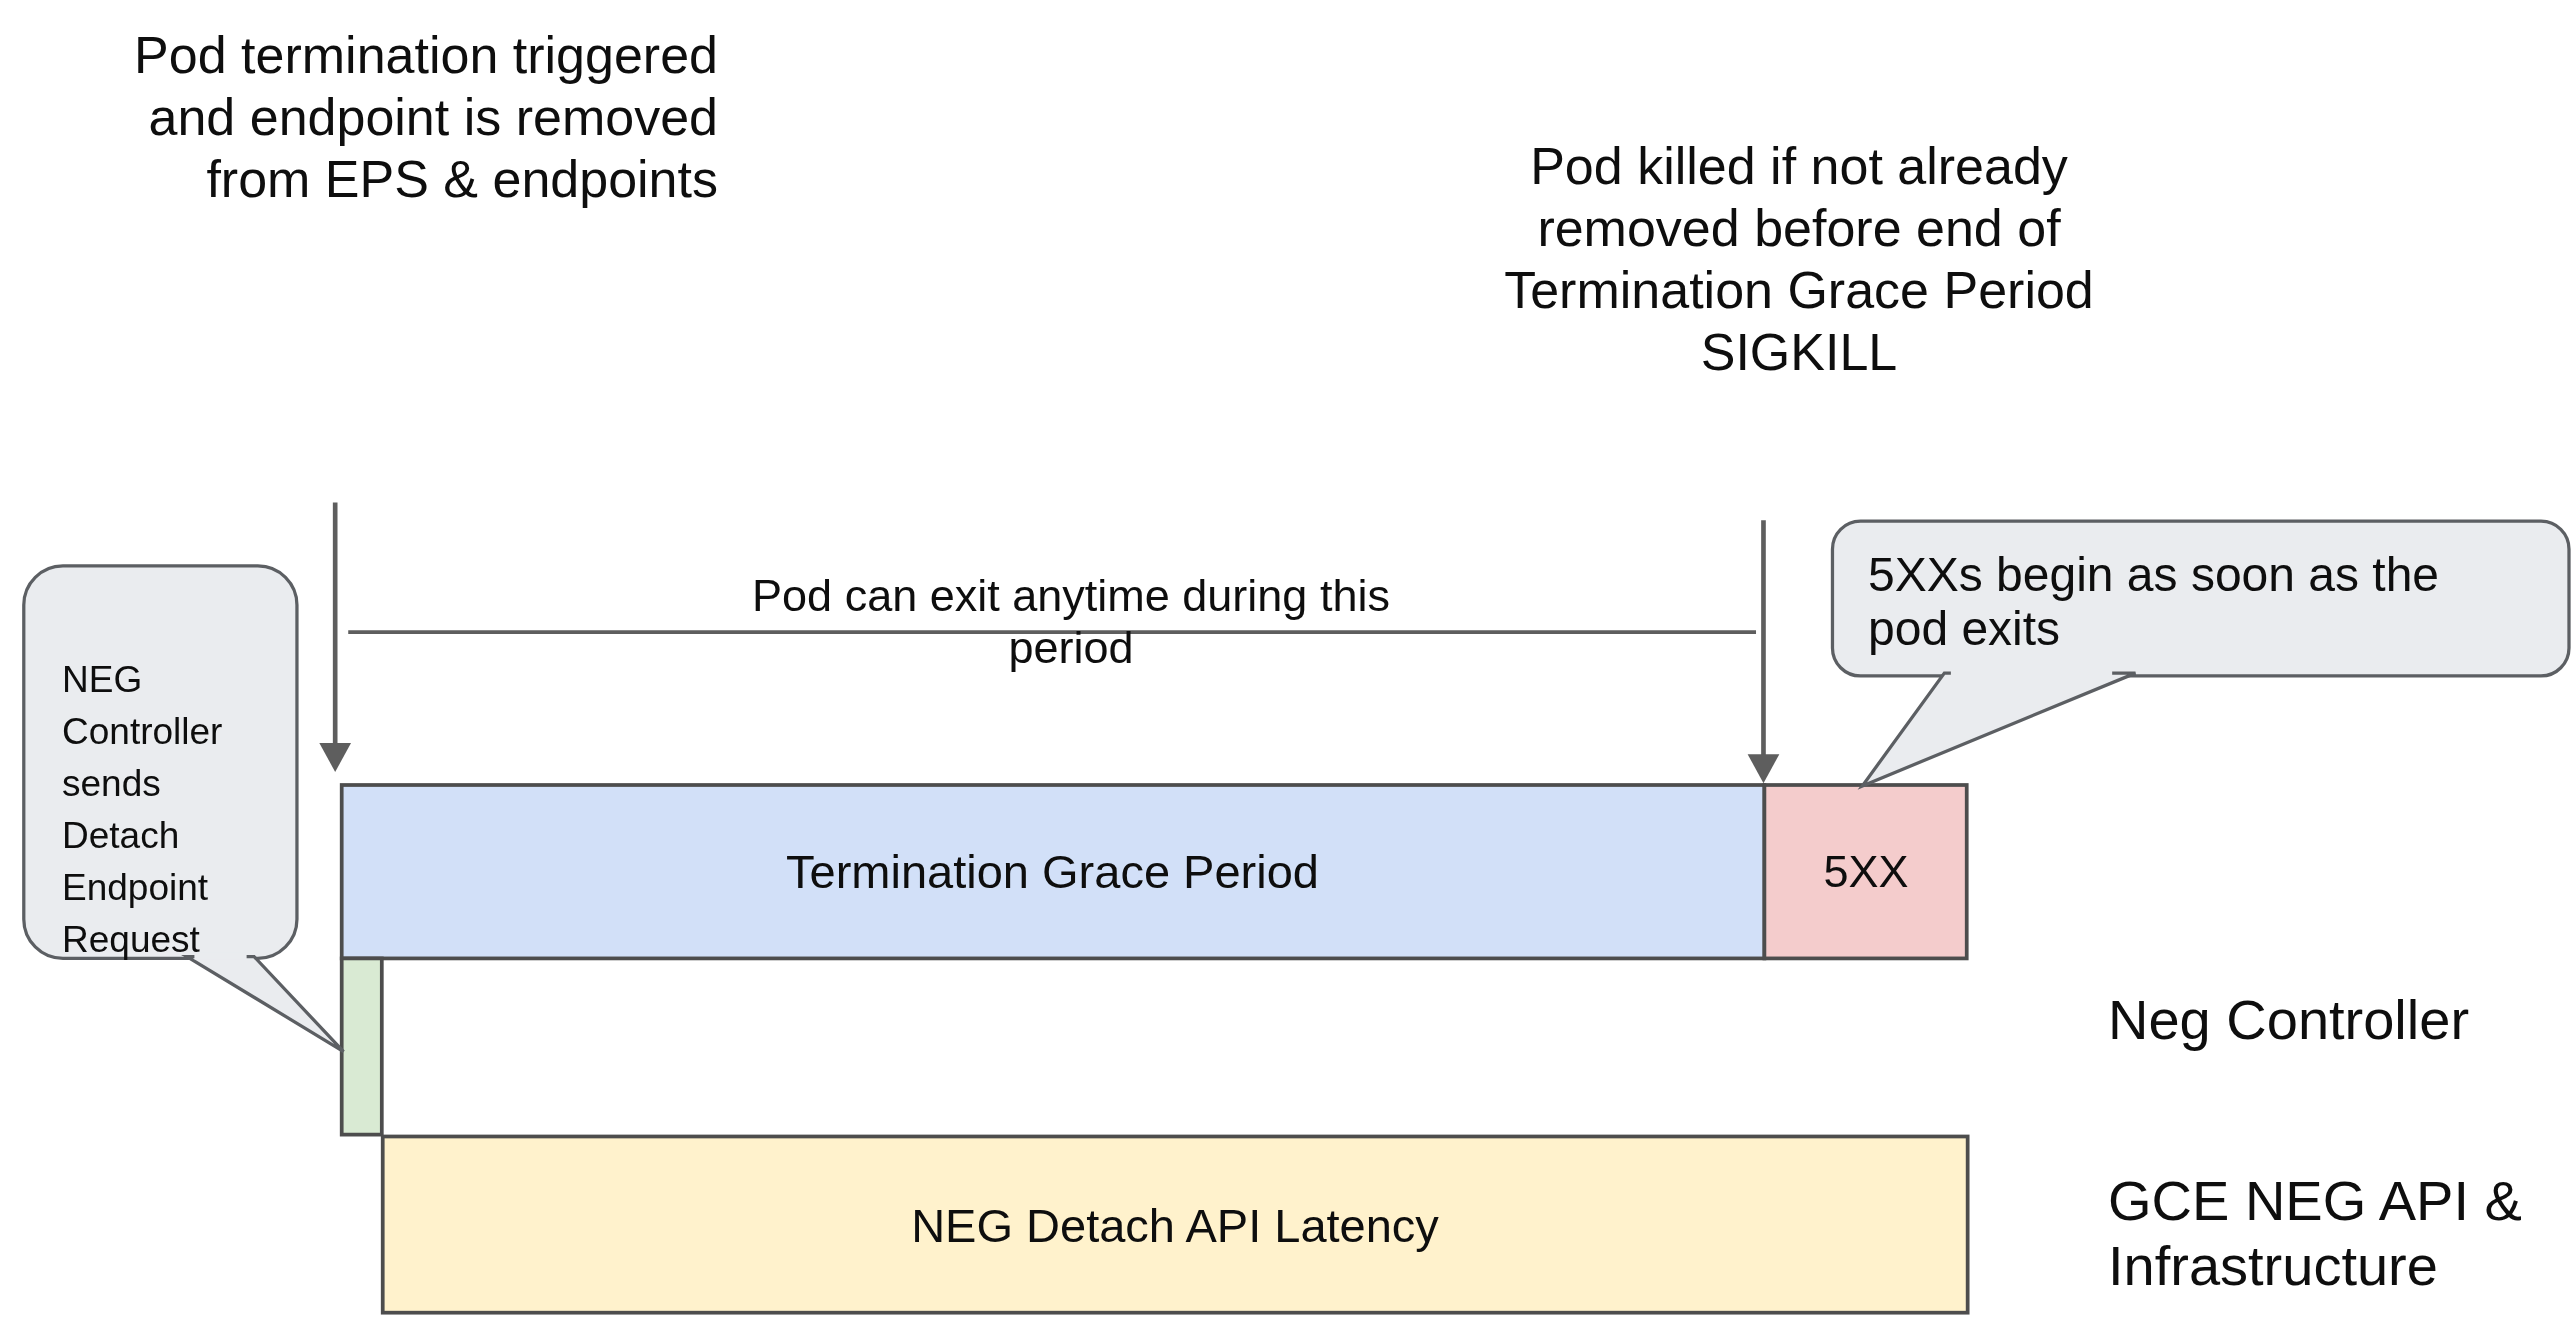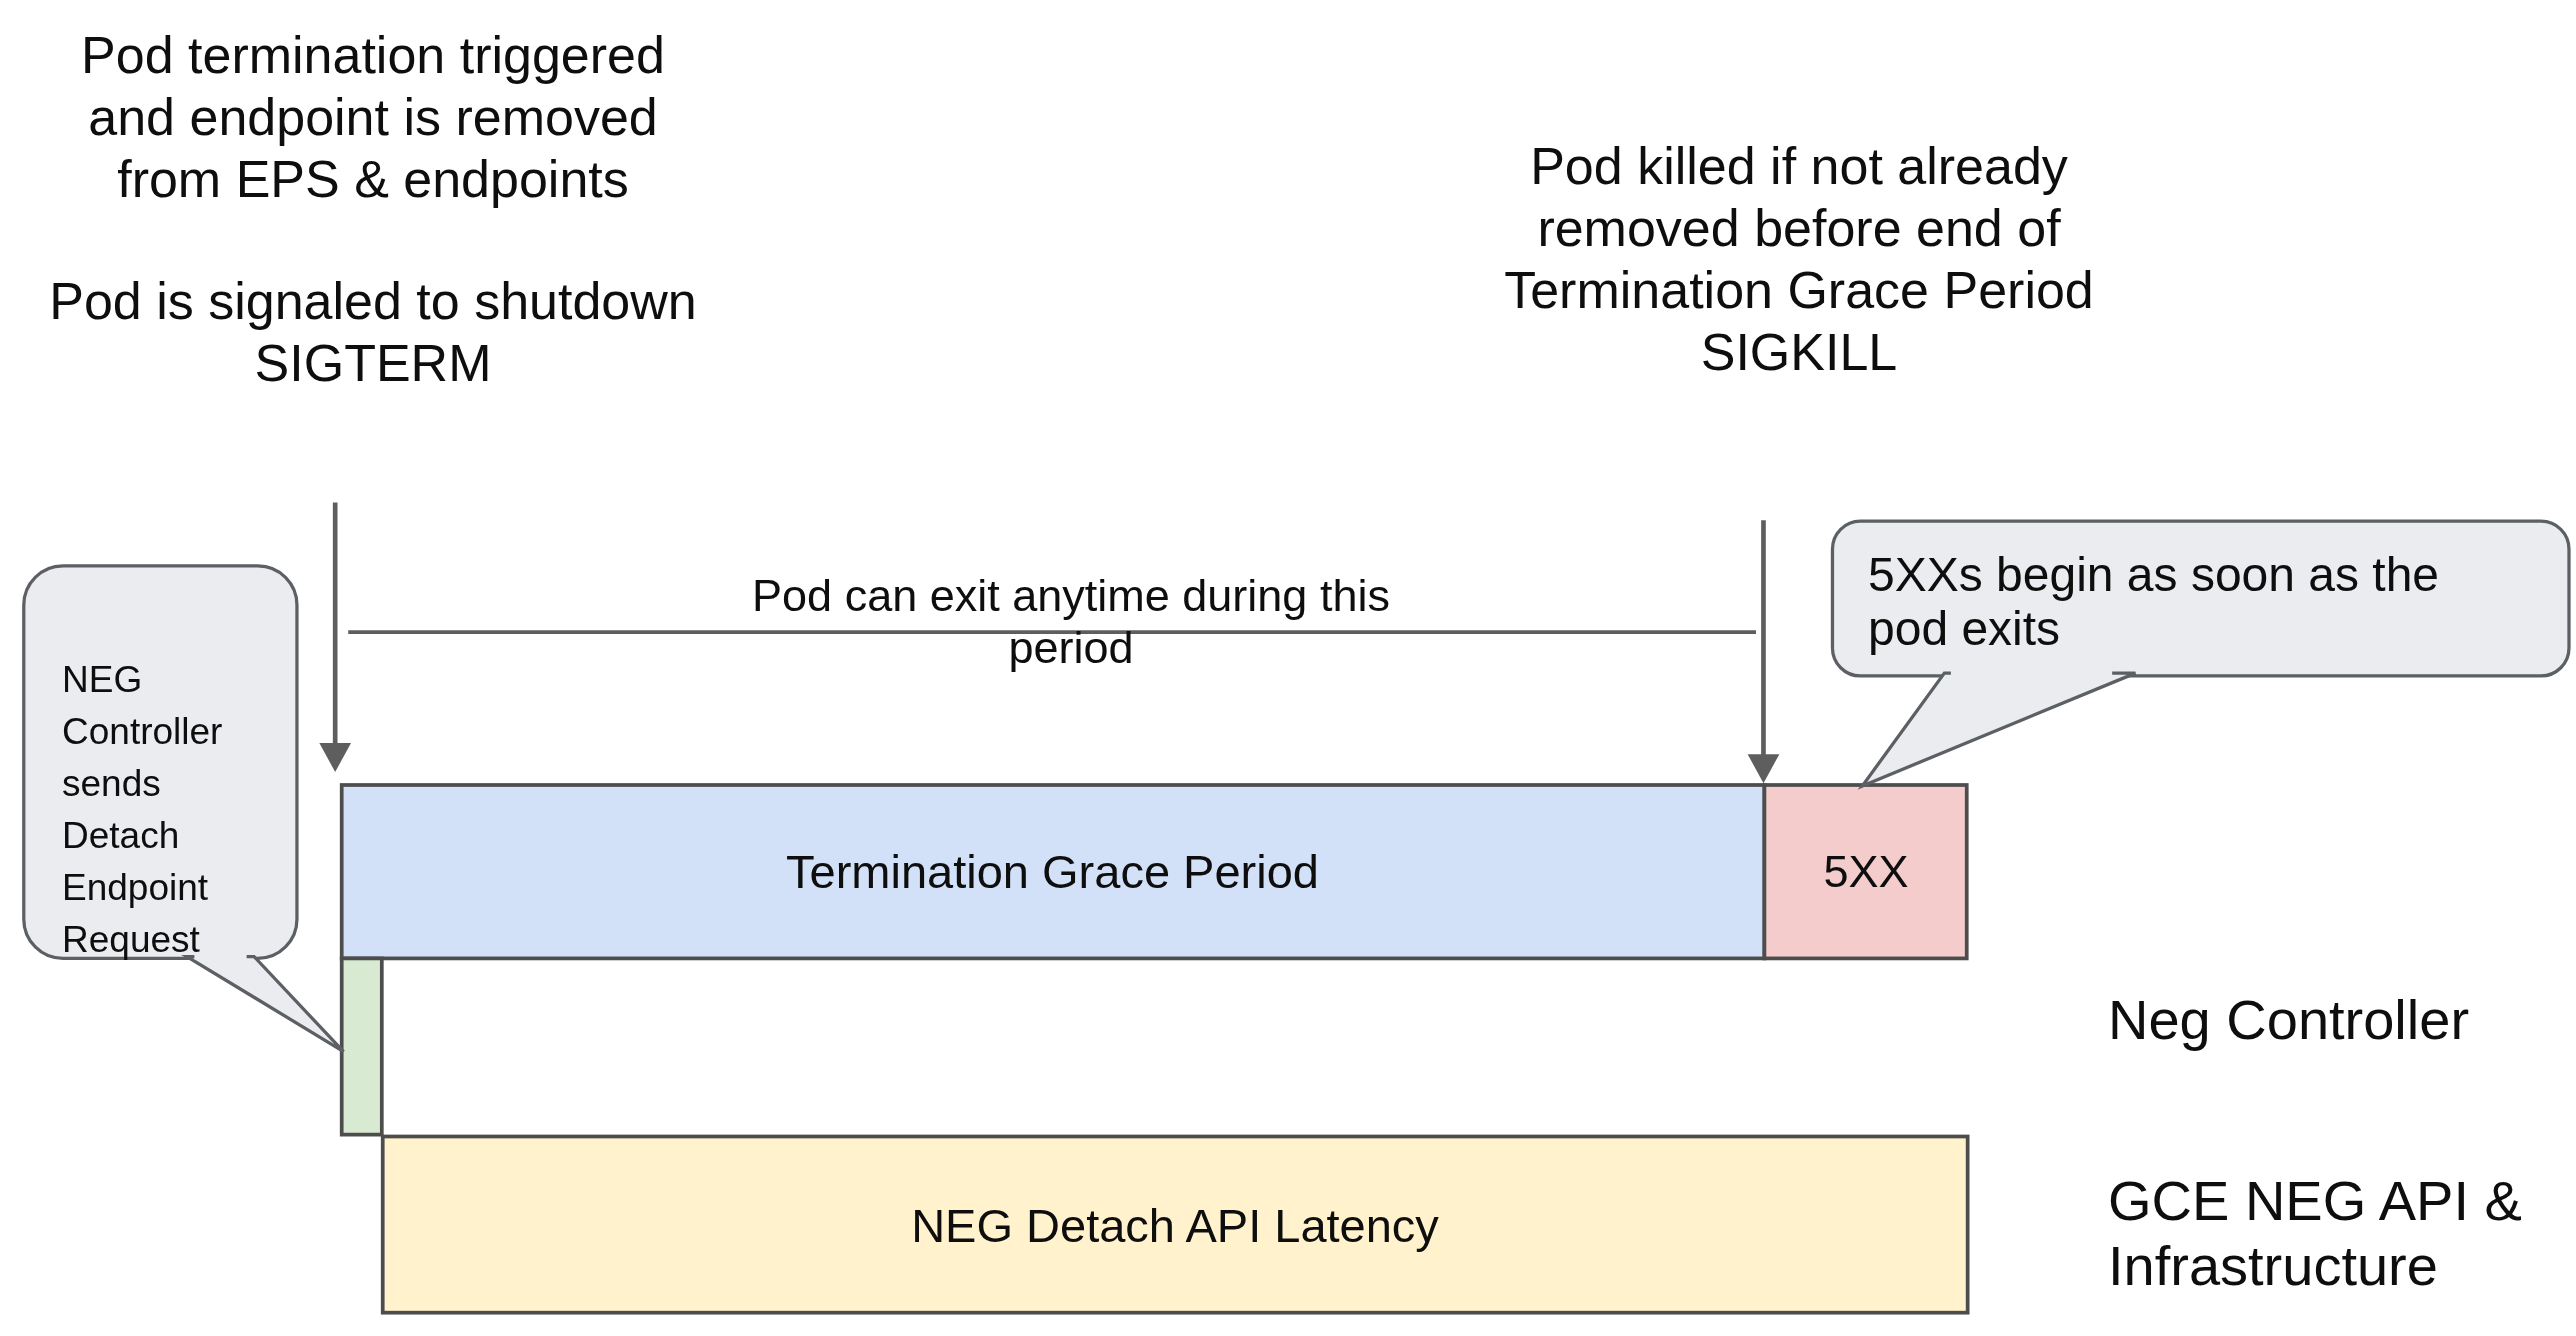--- a/index.html
+++ b/index.html
@@ -58,26 +58,24 @@
       <rect x="208" y="1022" width="56" height="7" style="fill:var(--bubble_fill)"></rect>
     </g>
 
     <g>
       <rect x="1965" y="559" width="790" height="166" rx="30" ry="30" style="fill:var(--bubble_fill); stroke:var(--bubble_edge); stroke-width:3.5"></rect>
       <polygon points="2085,722 2290,722 1997,843" style="fill:var(--bubble_fill); stroke:var(--bubble_edge); stroke-width:3.5"></polygon>
       <rect x="2092" y="719" width="173" height="10" style="fill:var(--bubble_fill)"></rect>
     </g>
   </svg>
 
-  <div class="t center fs-top" style="left:28px; top:24px; width:690px;">Pod termination triggered
+  <div class="t center fs-top" style="left:28px; top:24px; width:690px;text-align:right;">Pod termination triggered
 and endpoint is removed
 from EPS &amp; endpoints</div>
 
-  <div class="t center fs-top" style="left:28px; top:270px; width:690px;">Pod is signaled to shutdown
-SIGTERM</div>
 
   <div class="t center fs-top" style="left:1454px; top:135px; width:690px;">Pod killed if not already
 removed before end of
 Termination Grace Period
 SIGKILL</div>
 
   <div class="t center fs-measure" style="left:698px; top:570px; width:746px;">Pod can exit anytime during this period</div>
 
   <div class="bar-label fs-bar" style="left:341px; top:785px; width:1423px; height:173px;">Termination Grace Period</div>
 

